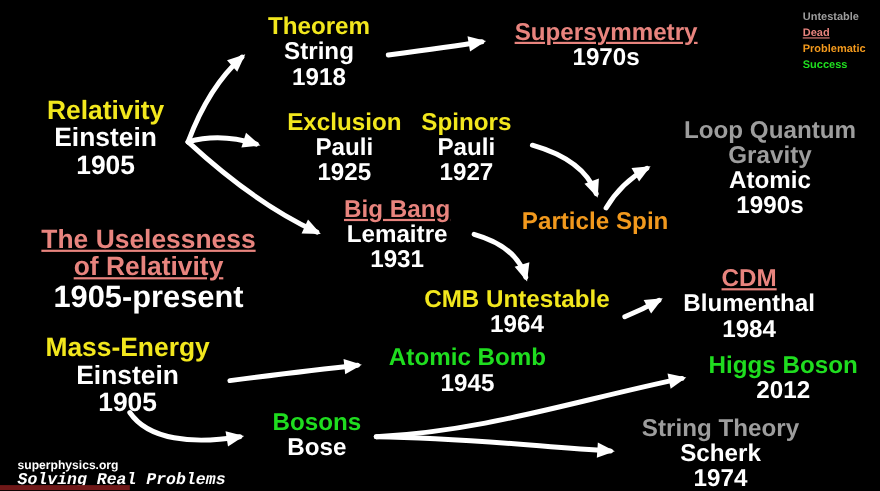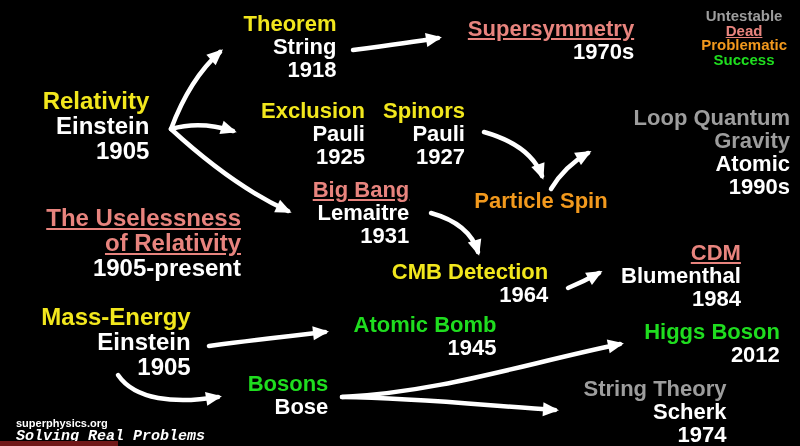--- a/index.html
+++ b/index.html
@@ -5,33 +5,33 @@
   html,body{margin:0;padding:0;background:#000;}
   .stage{
     position:relative;width:800px;height:446px;overflow:hidden;
     background:var(--background,#000);
     font-family:"Liberation Sans","DejaVu Sans",sans-serif;
     font-weight:700;
   }
   .arrows{position:absolute;left:0;top:0;width:800px;height:446px;}
   .node{
     position:absolute;transform:translateX(-50%);
-    text-align:right;color:#fff;font-size:22px;line-height:1.05;
+    text-align:center;color:#fff;font-size:22px;line-height:1.05;
     white-space:nowrap;
   }
   .node.lg{font-size:24px;}
   .node.wrap{white-space:normal;}
   .t-yellow{color:var(--yellow);}
   .t-pink{color:var(--pink);text-decoration:underline;}
   .t-orange{color:var(--orange);}
   .t-green{color:var(--green);}
   .t-gray{color:var(--gray);}
   .legend{
-    position:absolute;right:13px;top:9px;text-align:center;
-    font-size:15px;line-height:14.5px;
+    position:absolute;right:13px;top:9px;text-align:left;
+    font-size:10px;line-height:14.5px;
   }
   .footer{position:absolute;left:16px;top:415px;color:#fff;}
   .footer .site{font-size:11px;line-height:16px;}
   .footer .tagline{font-size:15px;line-height:12px;font-style:italic;font-family:Liberation Mono, monospace;}
   .brand-bar{position:absolute;left:0;top:441px;width:118px;height:5px;background:var(--brand_bar,#701818);}
 </style>
 </head>
 <body>
 
 <div class="stage">
@@ -105,25 +105,25 @@
     <div>Lemaitre</div>
     <div>1931</div>
   </div>
 
   <div class="node" style="left:541px;top:189px">
     <div class="t-orange">Particle Spin</div>
   </div>
 
   <div class="node lg wrap" style="left:135px;top:205px;width:212px">
     <div class="t-pink">The Uselessness of Relativity</div>
-    <div style="font-size:24px">1905-present</div>
+    <div style="font-size:28px">1905-present</div>
   </div>
 
   <div class="node" style="left:470px;top:260px">
-    <div class="t-yellow">CMB Detection</div>
+    <div class="t-yellow">CMB Untestable</div>
     <div>1964</div>
   </div>
 
   <div class="node" style="left:681px;top:241px">
     <div class="t-pink">CDM</div>
     <div>Blumenthal</div>
     <div>1984</div>
   </div>
 
   <div class="node lg" style="left:116px;top:304px">

